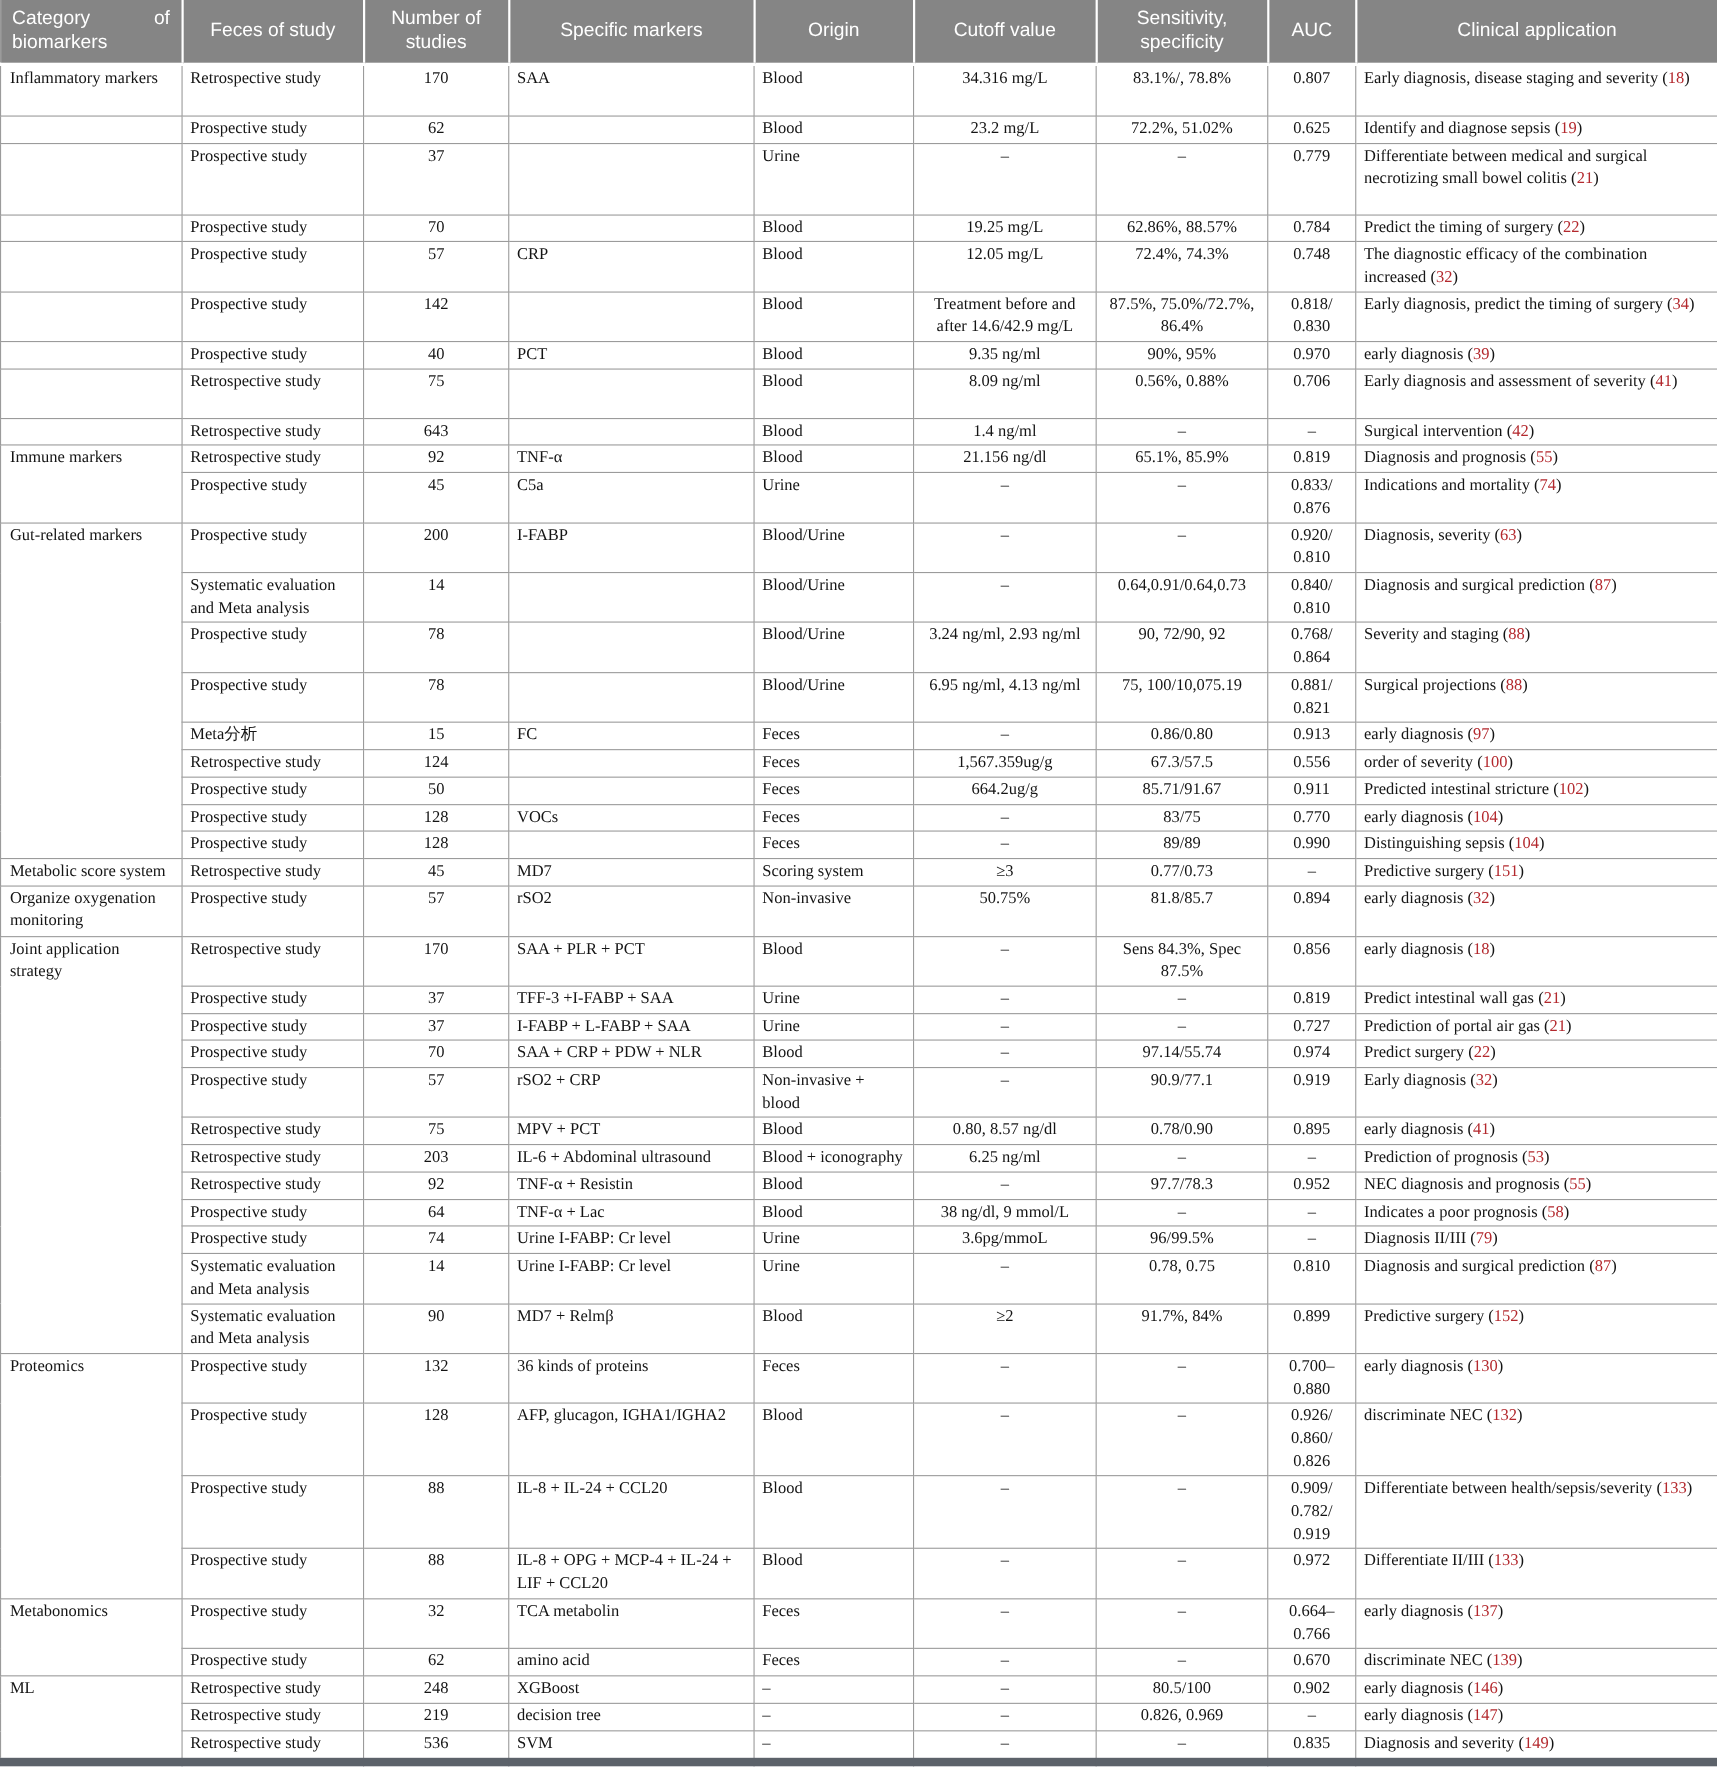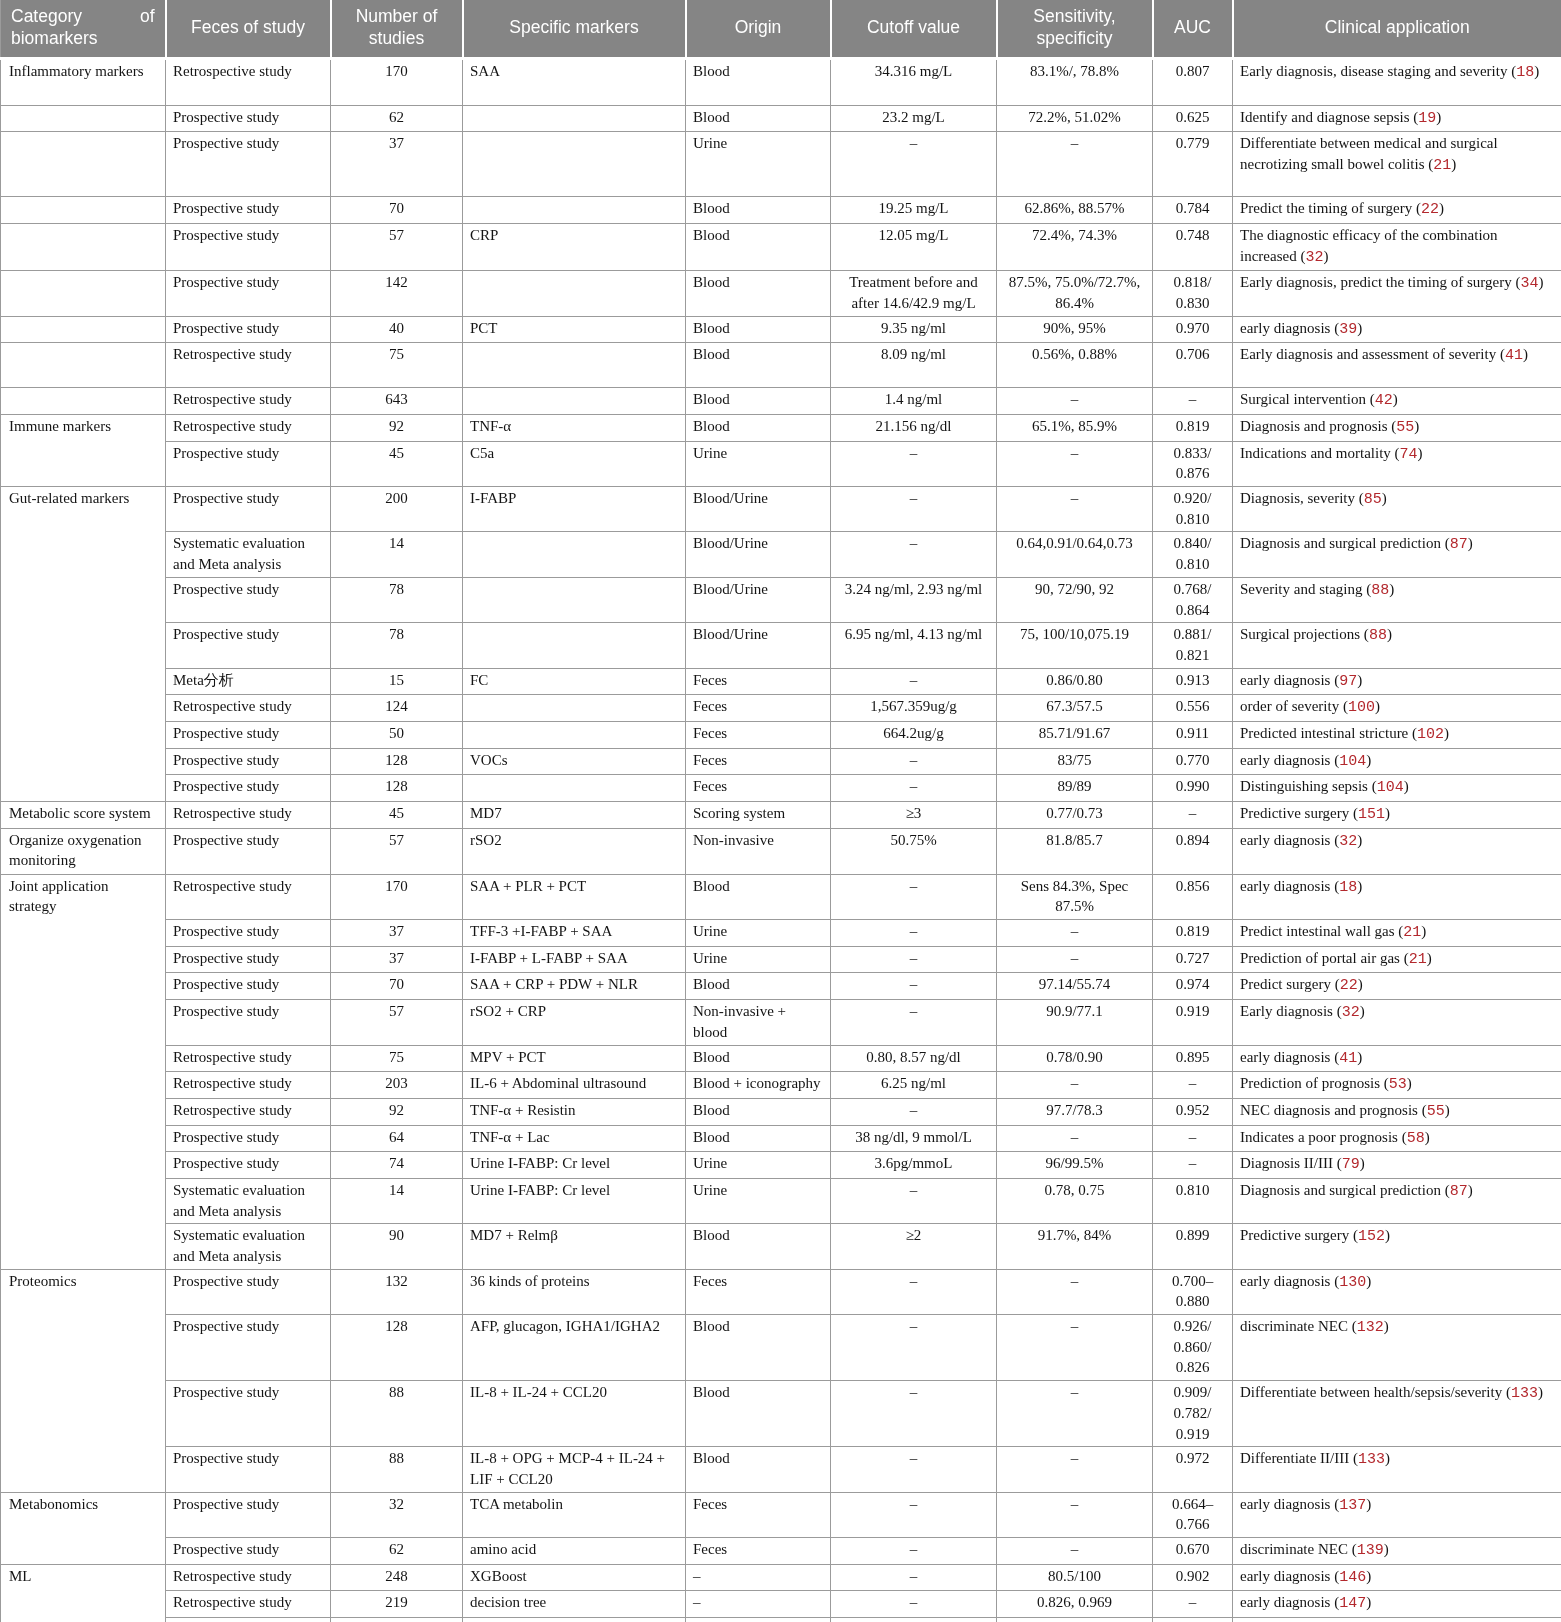--- a/index.html
+++ b/index.html
@@ -43,21 +43,21 @@
     color:var(--body-text);
     vertical-align:top;
     padding:1px 7px 2px 7px;
     border:1px solid var(--grid);
     overflow:hidden;
   }
   tbody tr:first-child td{border-top:none;}
   td.center{text-align:center;}
   td.left{text-align:left;}
   td.cat{padding-left:8px;}
-  .cite{color:var(--cite);font-family:Liberation Mono, monospace;}
+  .cite{color:var(--cite);}
 </style>
 </head>
 <body>
 
 <div class="page">
   <table>
     <colgroup>
       <col style="width:165px">
         <col style="width:165px">
         <col style="width:132px">
@@ -204,21 +204,21 @@
         </tr>
         <tr style="height: 45px;">
           <td class="left cat" rowspan="9">Gut-related markers</td>
           <td class="left">Prospective study</td>
           <td class="center">200</td>
           <td class="left">I-FABP</td>
           <td class="left">Blood/Urine</td>
           <td class="center">–</td>
           <td class="center">–</td>
           <td class="center">0.920/ 0.810</td>
-          <td class="left">Diagnosis, severity (<span class="cite">85</span>)</td>
+          <td class="left">Diagnosis, severity (<span class="cite">63</span>)</td>
         </tr>
         <tr style="height: 45px;">
           <td class="left">Systematic evaluation and Meta analysis</td>
           <td class="center">14</td>
           <td class="left"></td>
           <td class="left">Blood/Urine</td>
           <td class="center">–</td>
           <td class="center">0.64,0.91/0.64,0.73</td>
           <td class="center">0.840/ 0.810</td>
           <td class="left">Diagnosis and surgical prediction (<span class="cite">87</span>)</td>

